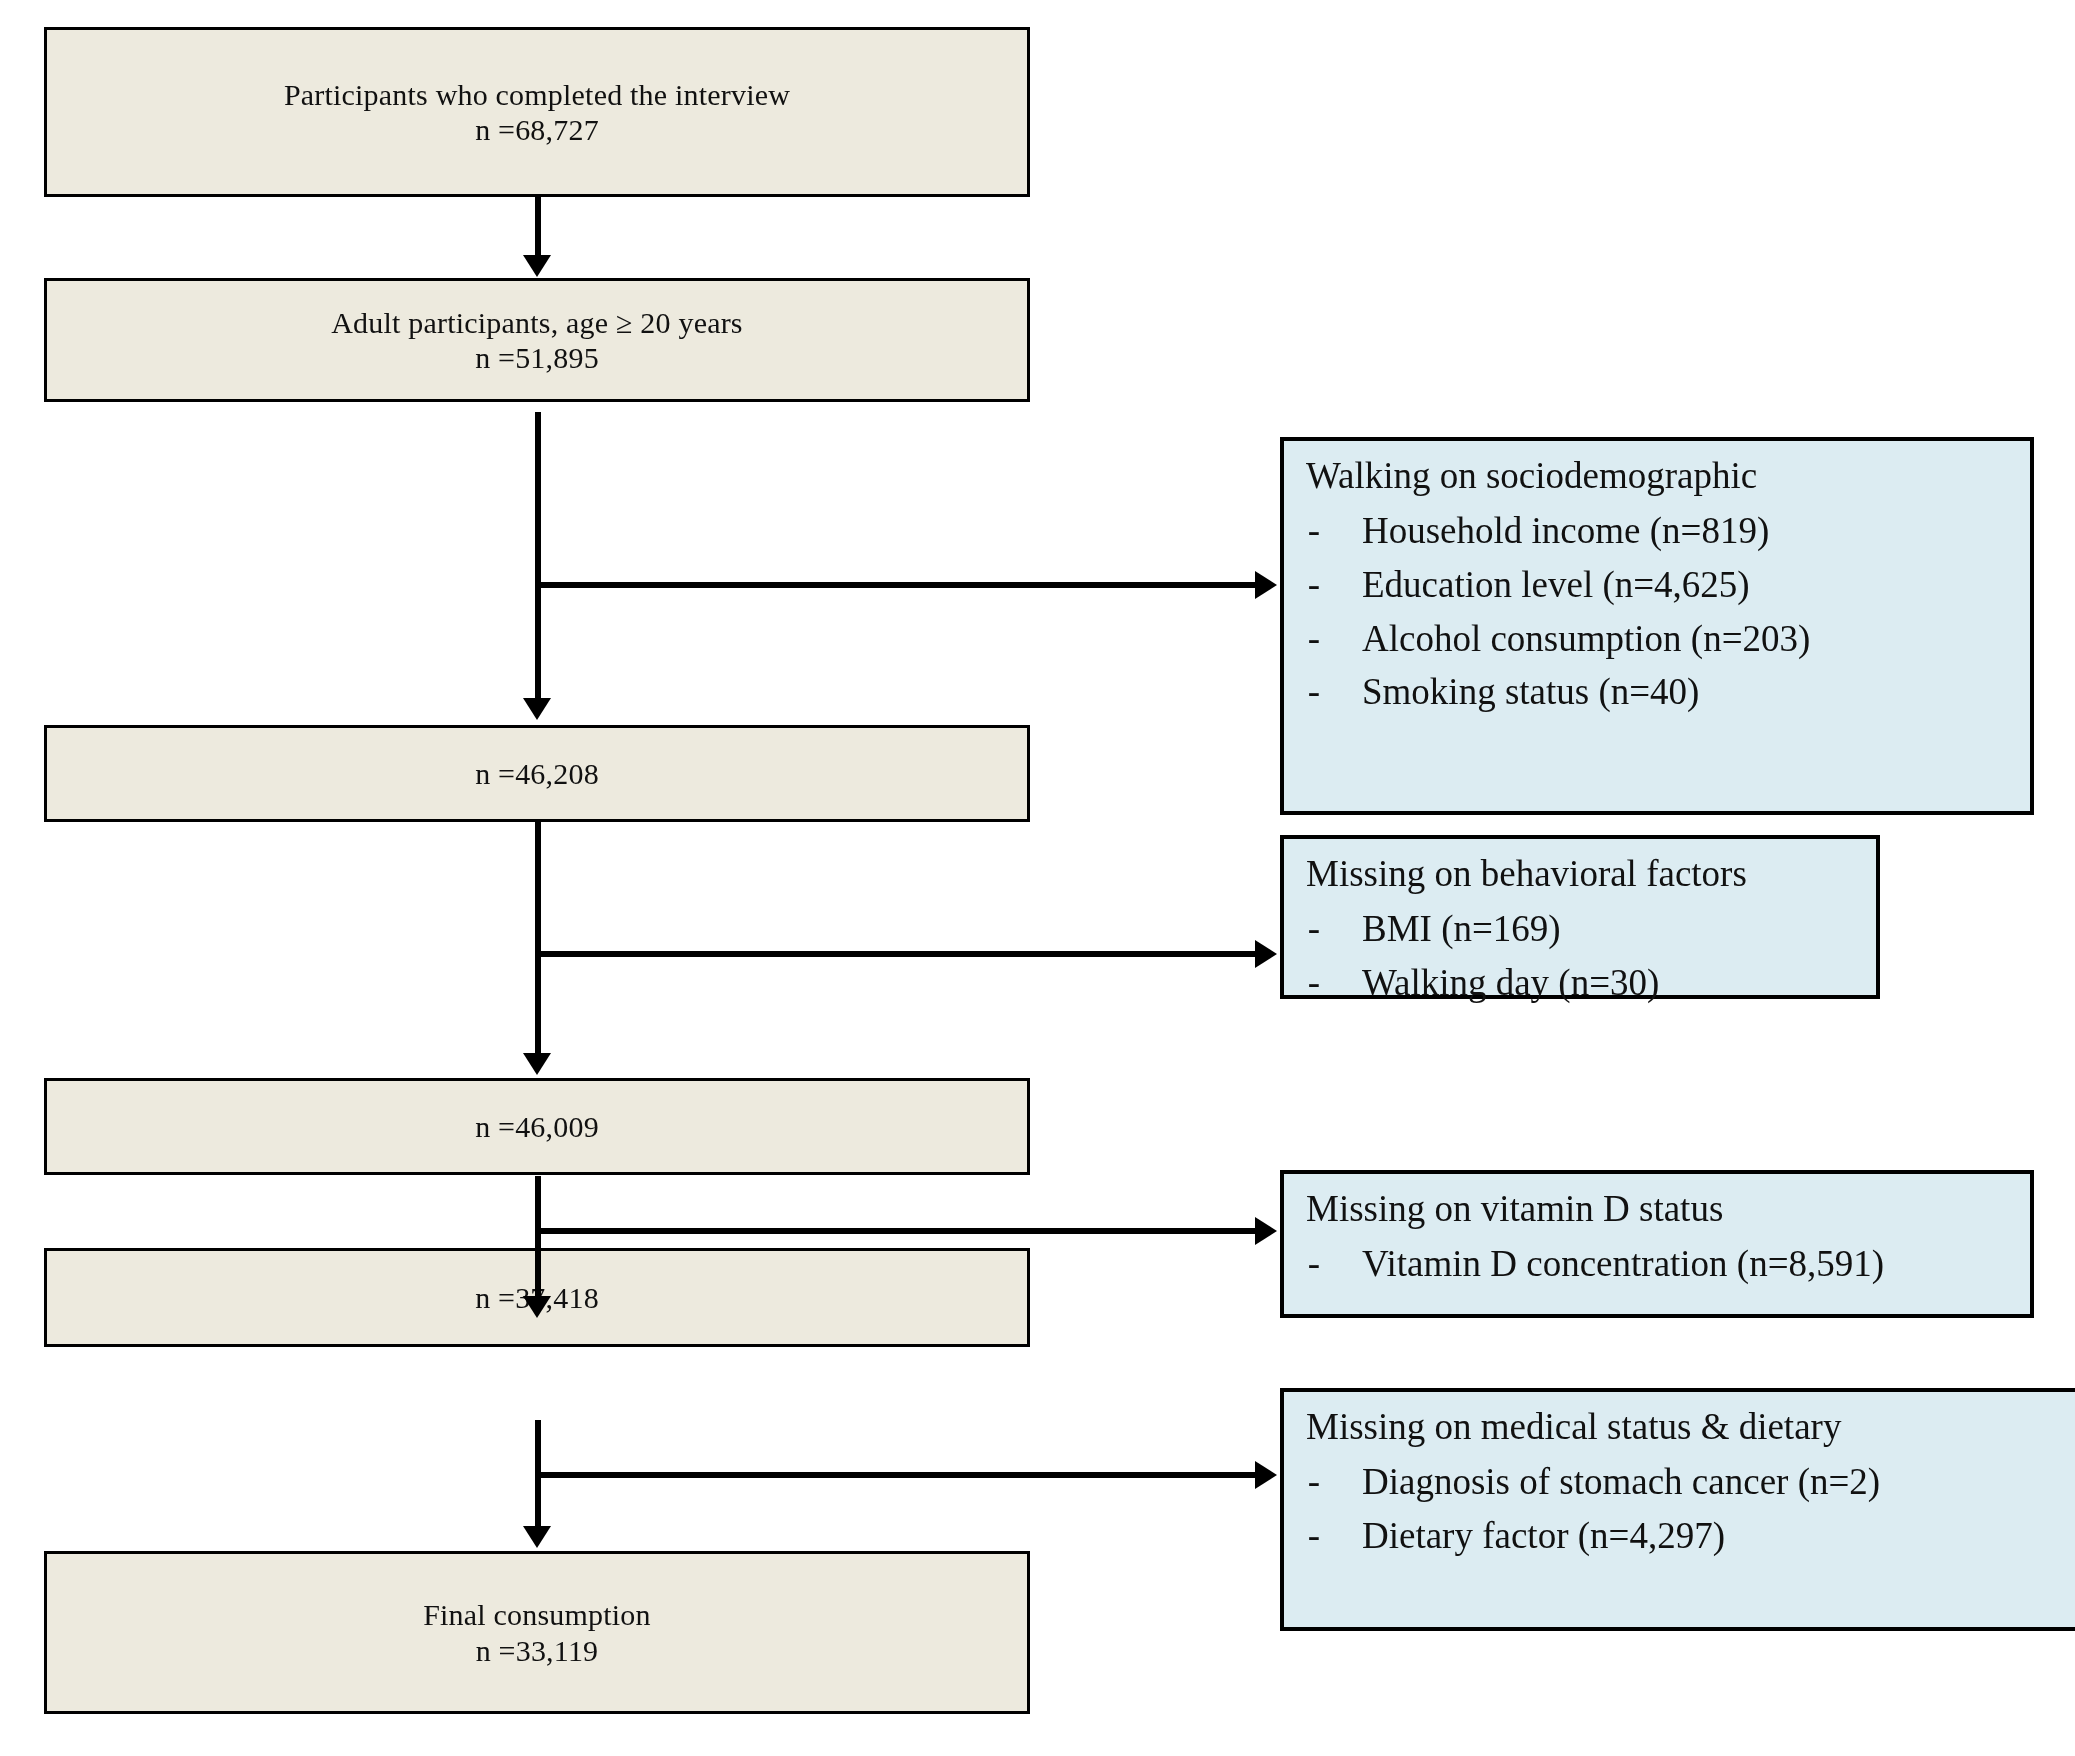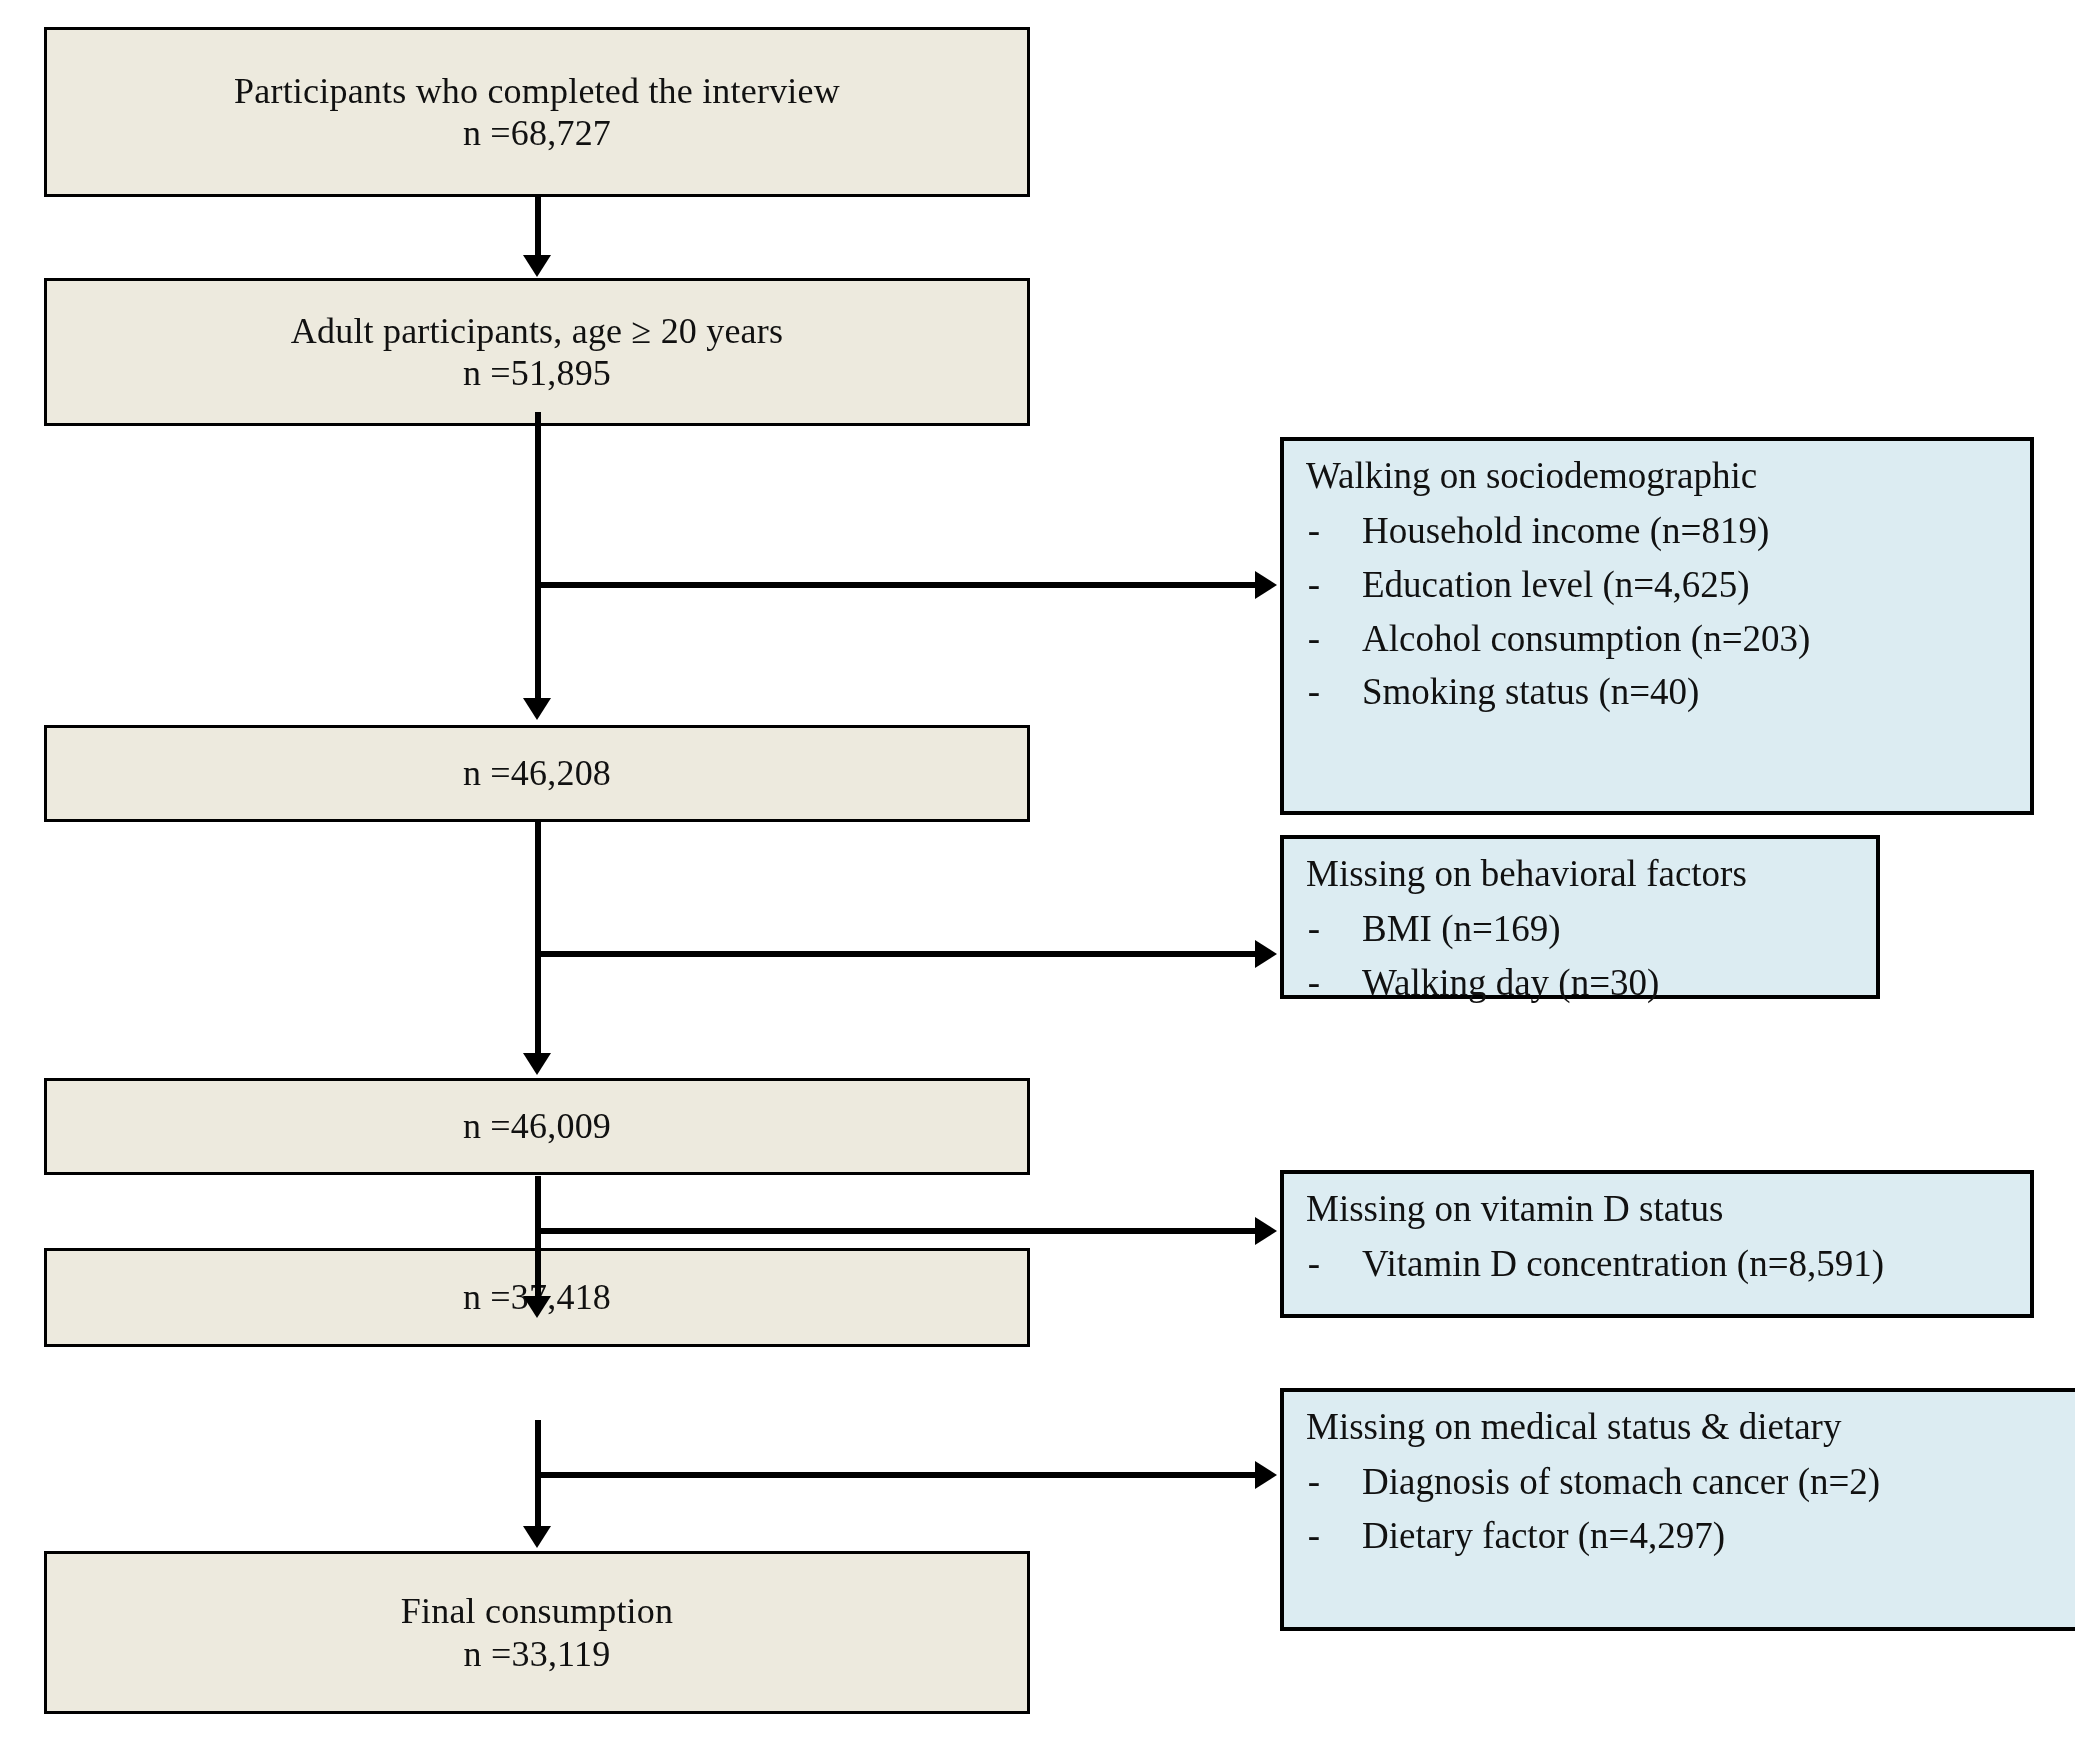--- a/index.html
+++ b/index.html
@@ -11,21 +11,21 @@
     box-sizing:border-box;
     background:#edeade;
     border:3.4px solid #000000;
     display:flex;
     flex-direction:column;
     align-items:center;
     justify-content:center;
     color:#111;
     text-align:center;
   }
-  .node .line{display:block;white-space:nowrap;line-height:1.18;font-size:36px;letter-spacing:0.2px;}
+  .node .line{display:block;white-space:nowrap;line-height:1.18;font-size:30px;letter-spacing:0.2px;}
 
   .sidebox{
     position:absolute;
     box-sizing:border-box;
     background:#dcecf2;
     border:4.2px solid #000000;
     color:#111;
     text-align:left;
     padding:12px 12px 8.5px 22px;
     display:flex;
@@ -61,21 +61,21 @@
 </head>
 <body>
 
 <div id="stage">
 
   <div class="node" style="left:44px;top:27px;width:986px;height:170px;">
     <span class="line">Participants who completed the interview</span>
     <span class="line">n =68,727</span>
   </div>
 
-  <div class="node" style="left:44px;top:278px;width:986px;height:148px;">
+  <div class="node" style="left:44px;top:278px;width:986px;height:124px;">
     <span class="line">Adult participants, age ≥ 20 years</span>
     <span class="line">n =51,895</span>
   </div>
 
   <div class="node" style="left:44px;top:725px;width:986px;height:97px;">
     <span class="line">n =46,208</span>
   </div>
 
   <div class="node" style="left:44px;top:1078px;width:986px;height:97px;">
     <span class="line">n =46,009</span>

